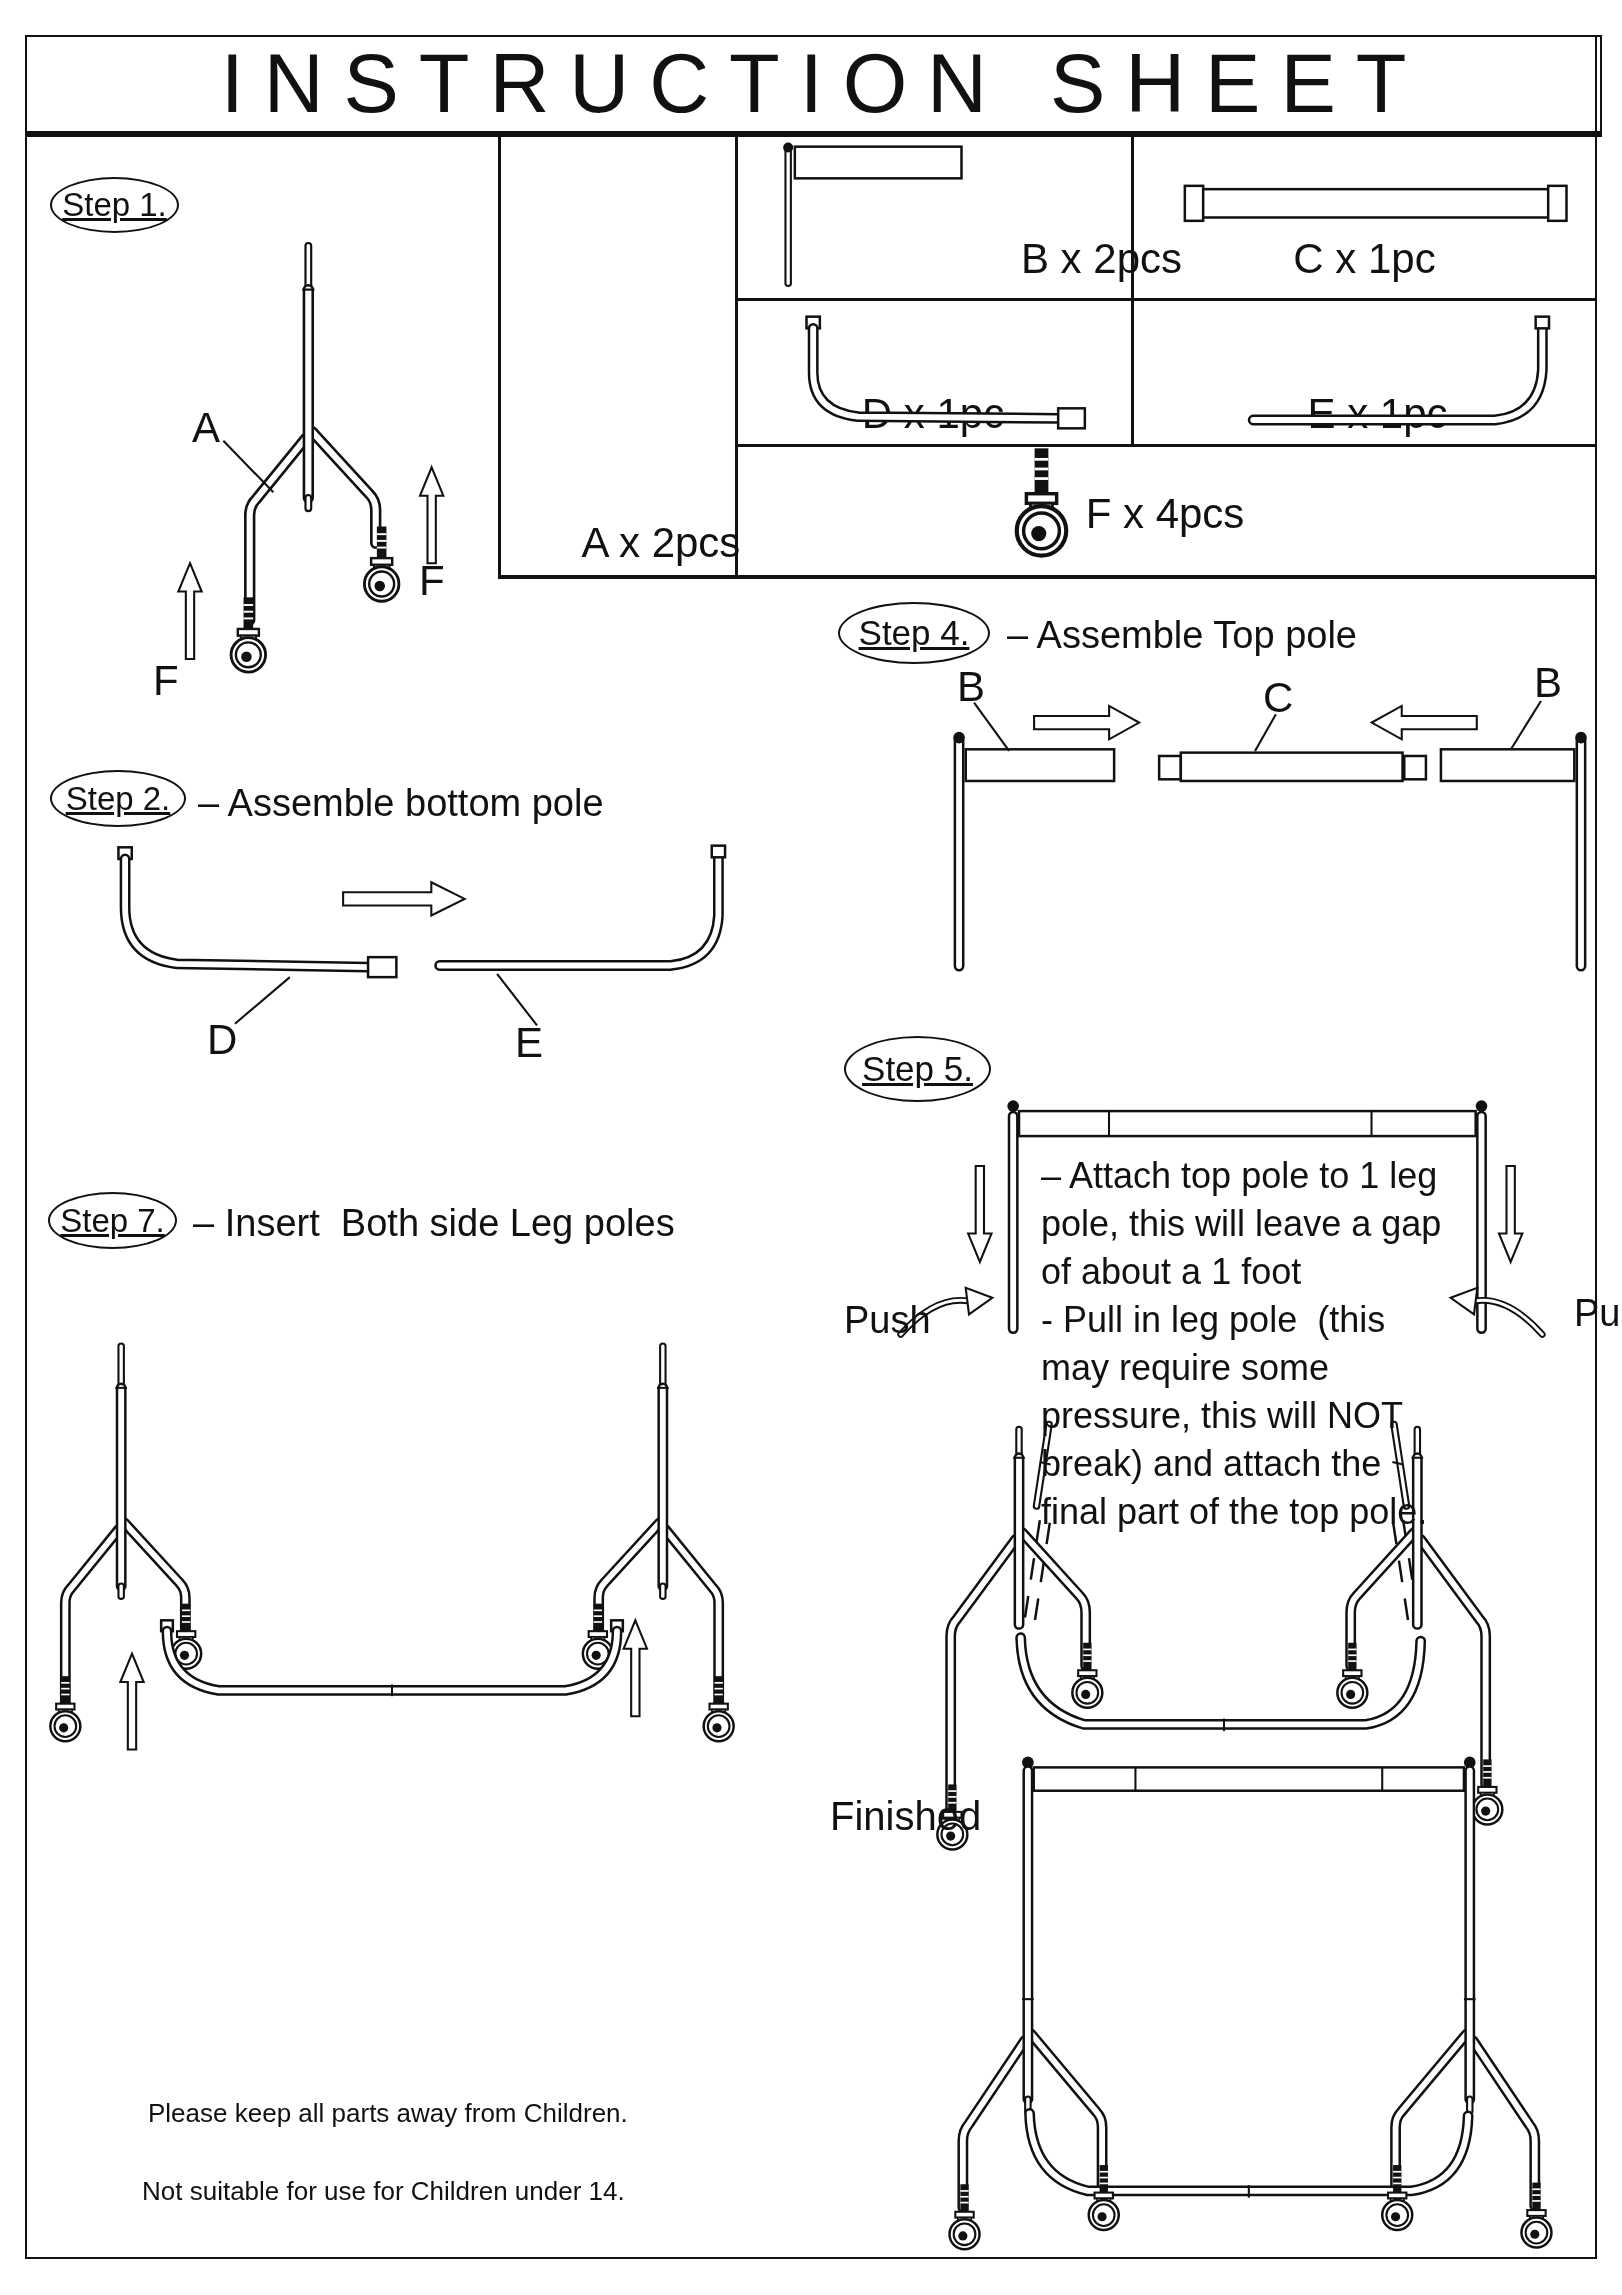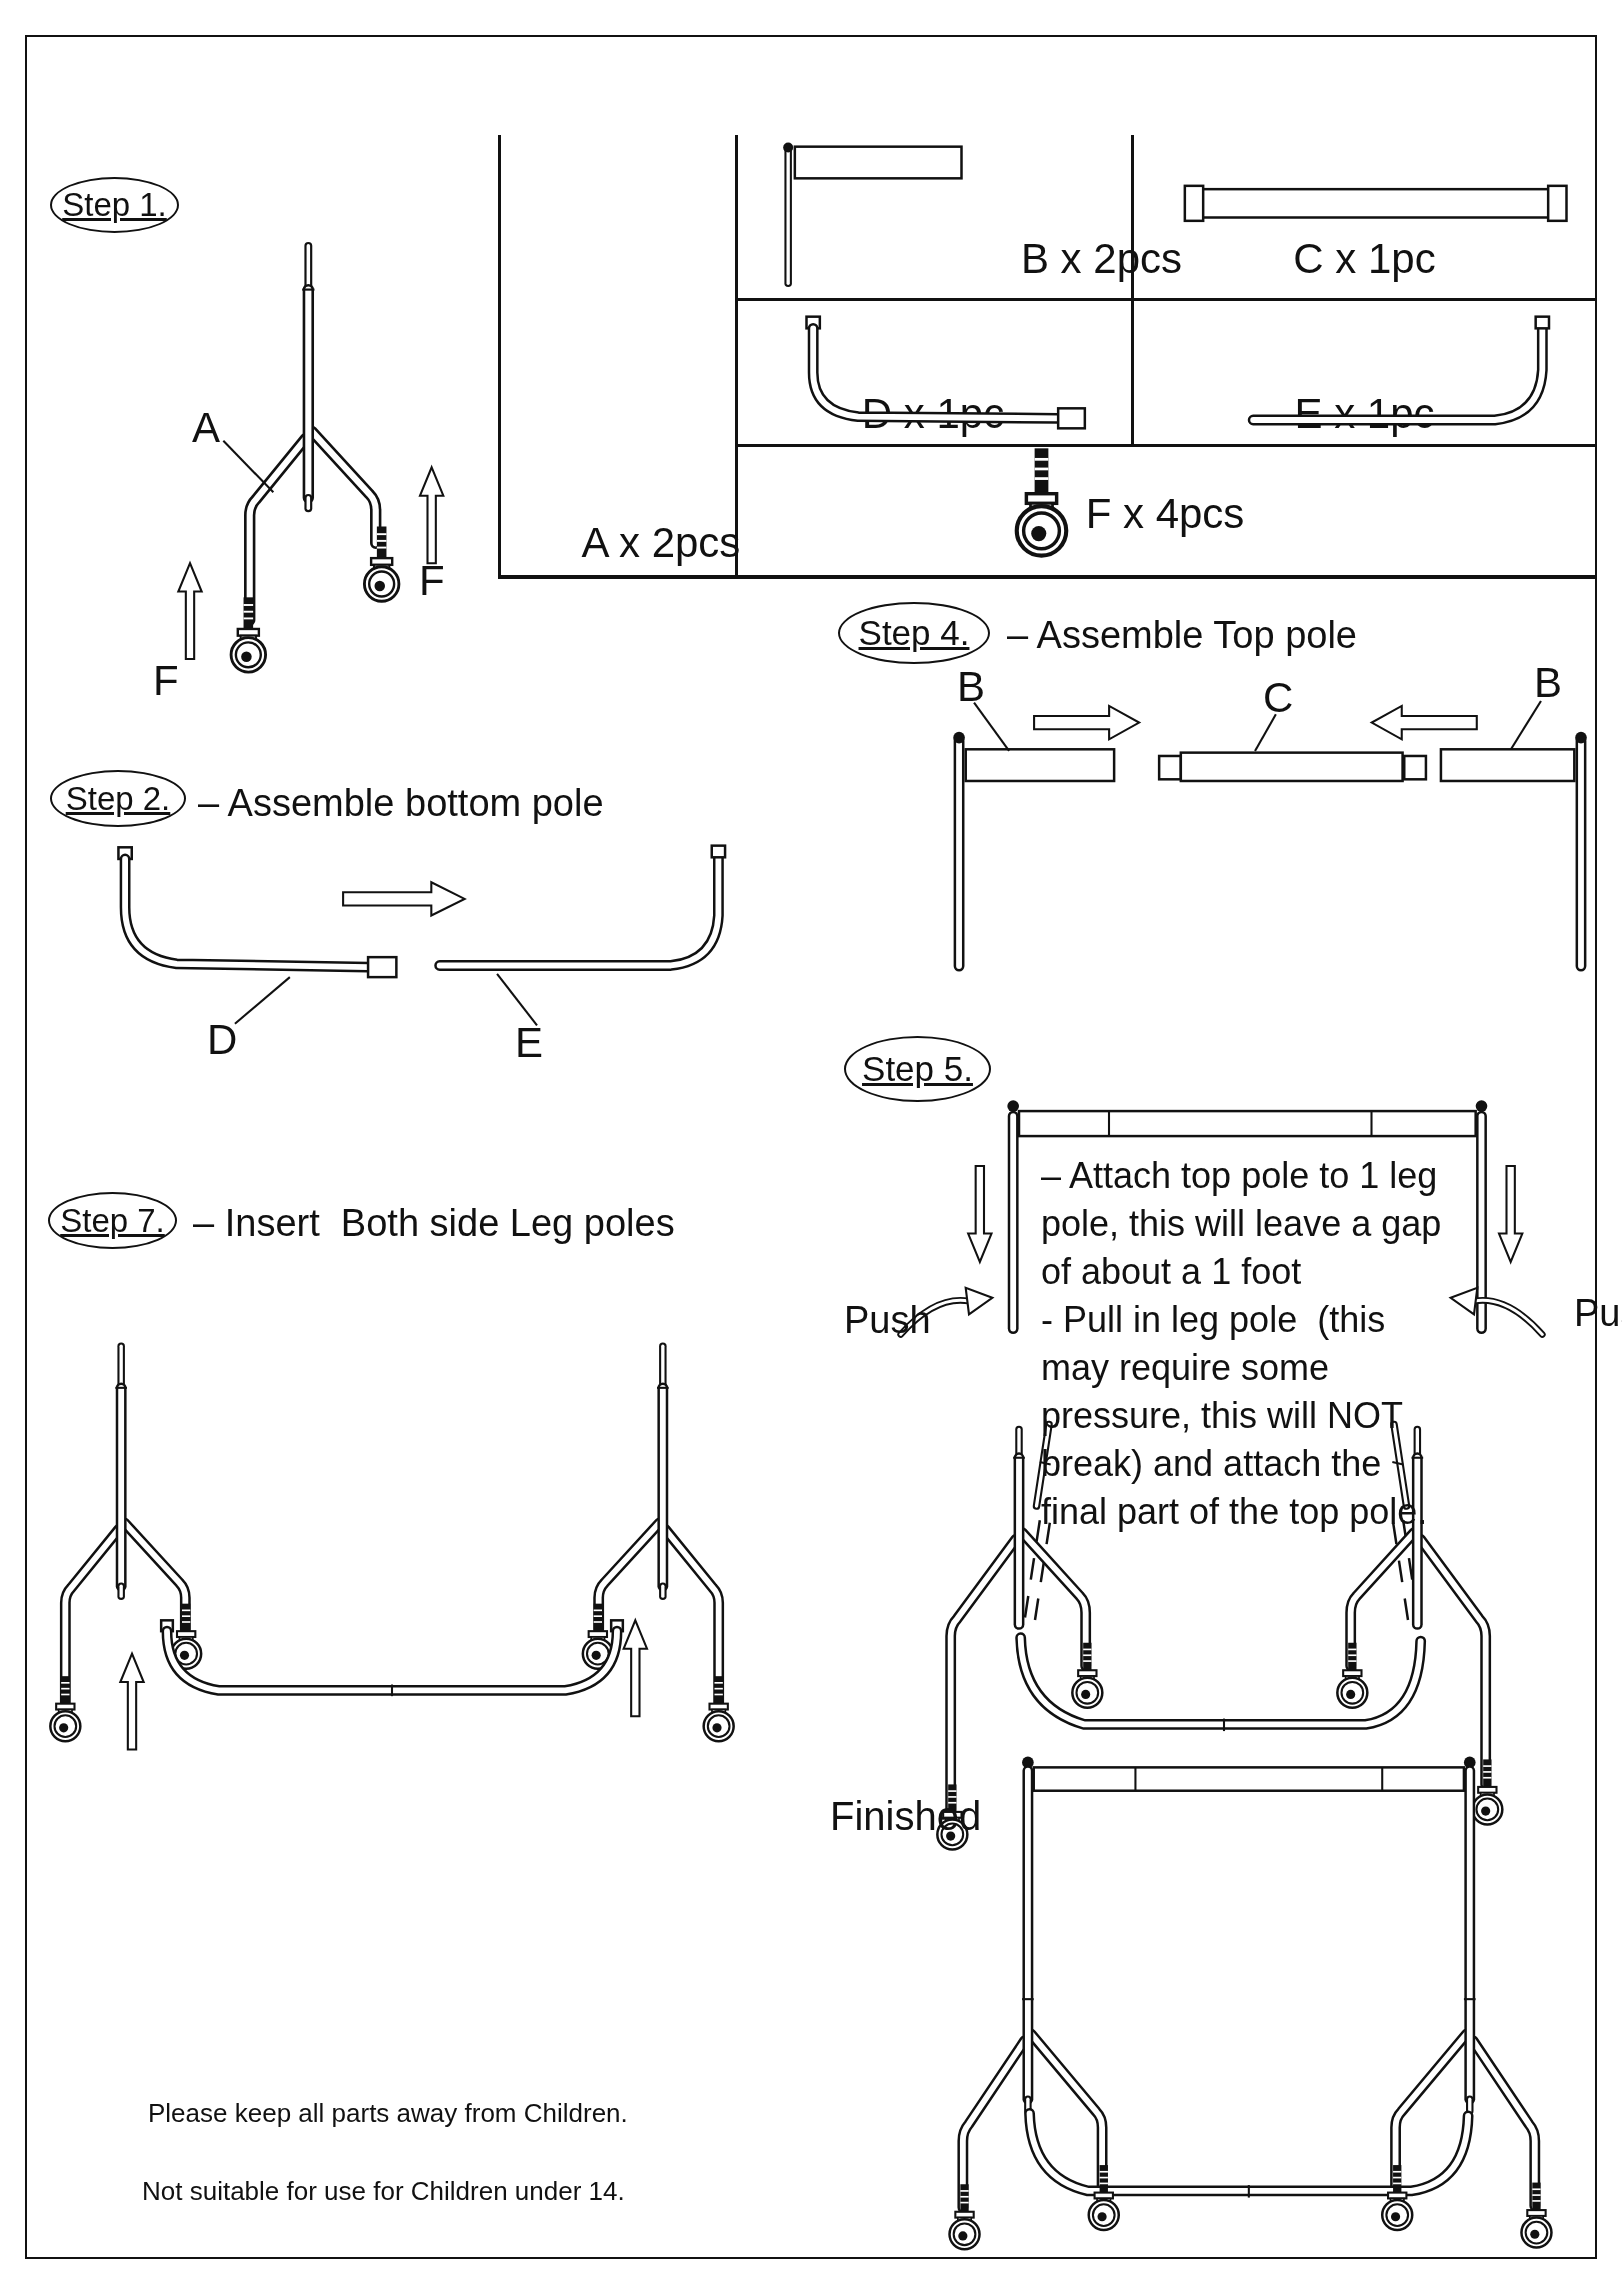--- a/index.html
+++ b/index.html
@@ -63,33 +63,36 @@
       <circle r="13" fill="none" stroke="#111" stroke-width="2.5"></circle>
       <circle cx="-2" cy="2" r="5.5" fill="#111"></circle>
     </g>
     <polygon id="arrowUp" points="0,0 14,34 5,34 5,115 -5,115 -5,34 -14,34" fill="#fff" stroke="#111" stroke-width="2.5"></polygon>
   </defs>
 </svg>
 
 <div class="page">
 
   <div class="abs frame"></div>
+  <div class="abs titlebar">
+    <div class="title">INSTRUCTION SHEET</div>
+  </div>
 
   <div class="abs bl" style="left:498px;top:135px;width:2.5px;height:440px;"></div>
   <div class="abs bl" style="left:735px;top:135px;width:2.5px;height:440px;"></div>
   <div class="abs bl" style="left:1131px;top:135px;width:2.5px;height:309px;"></div>
   <div class="abs bl" style="left:735px;top:298px;width:860px;height:2.5px;"></div>
   <div class="abs bl" style="left:735px;top:444px;width:860px;height:2.5px;"></div>
   <div class="abs bl" style="left:498px;top:575px;width:1097px;height:4.2px;"></div>
 
   <div class="abs plabel" style="left:498px;top:519px;width:238px;padding-left:44px;">A x 2pcs</div>
   <div class="abs plabel" style="left:735px;top:235px;width:447px;text-align:right;">B x 2pcs</div>
   <div class="abs plabel" style="left:1134px;top:235px;width:461px;">C x 1pc</div>
   <div class="abs plabel" style="left:735px;top:390px;width:396px;">D x 1pc</div>
-  <div class="abs plabel" style="left:1134px;top:390px;width:461px;">E x 1pc</div>
+  <div class="abs plabel" style="left:1134px;top:390px;width:461px;padding-left:13px;">E x 1pc</div>
   <div class="abs plabel" style="left:735px;top:490px;width:860px;">F x 4pcs</div>
 
   <svg class="abs" style="left:498px;top:135px;" width="1097" height="440" viewBox="0 0 1316 528">
 
     <g>
       <rect class="box" x="356" y="14" width="200" height="38"></rect>
       <path class="sO" d="M348,18 L348,178"></path>
         <path class="sI" d="M348,18 L348,178"></path>
       <circle cx="348" cy="15" r="6" fill="#111"></circle>
     </g>

